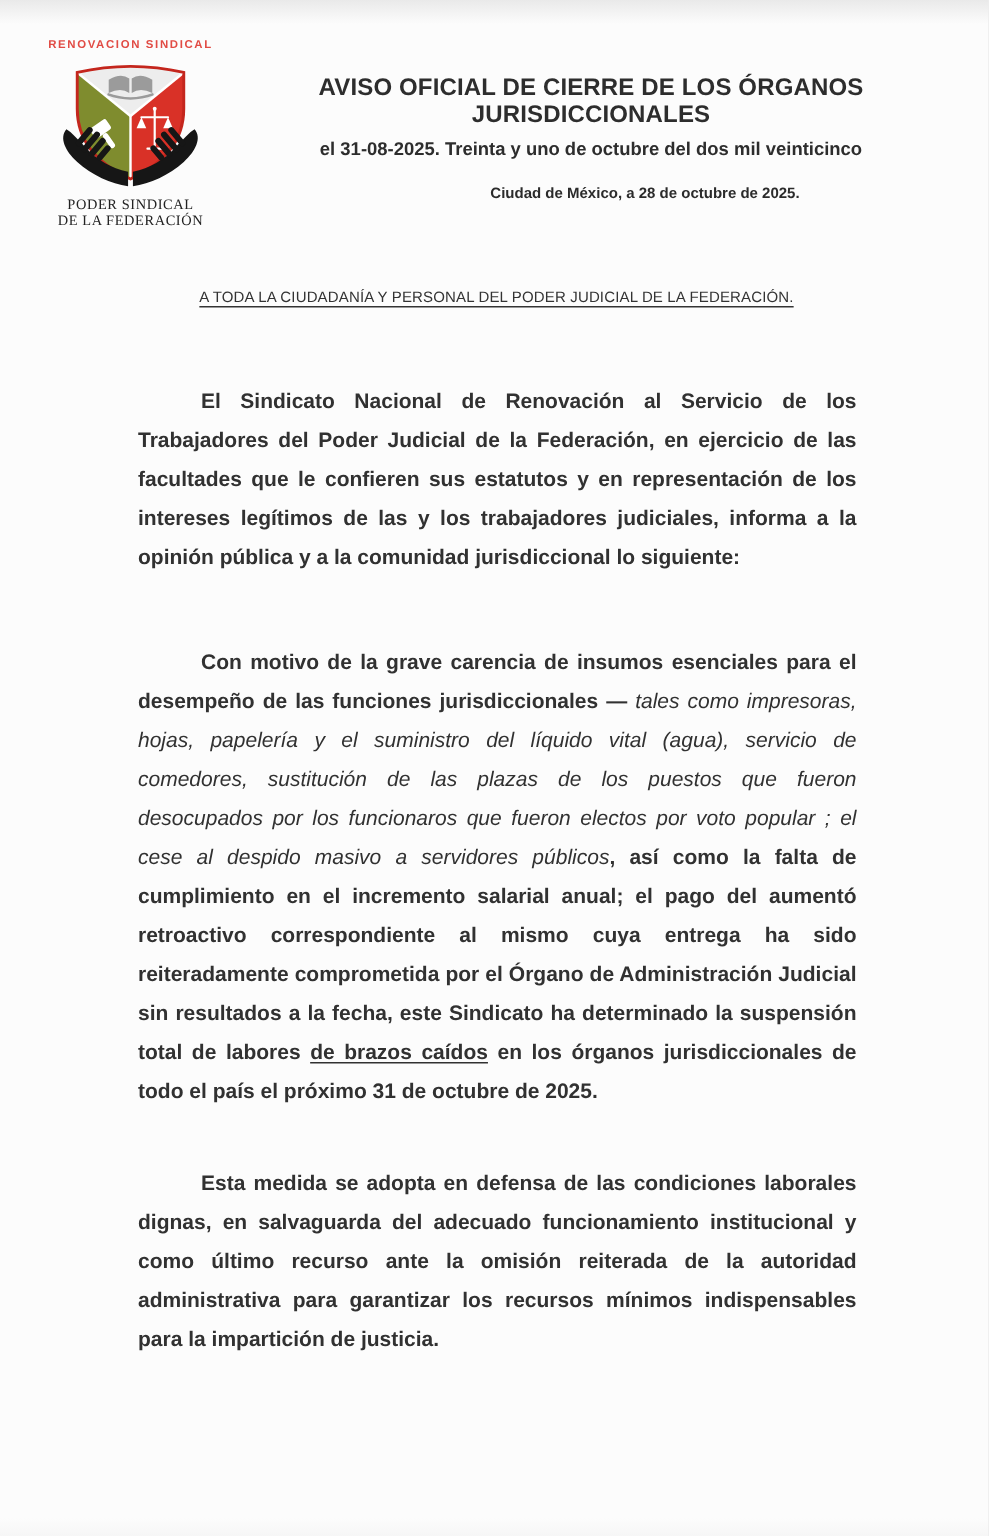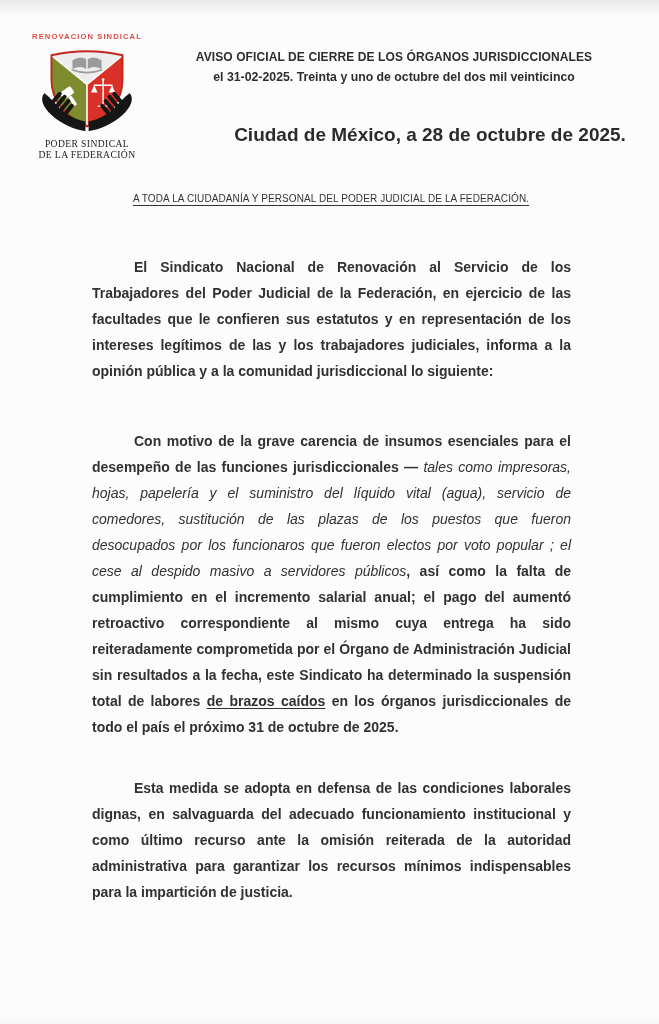--- a/index.html
+++ b/index.html
@@ -6,29 +6,29 @@
   .page{
     position:relative;width:659px;height:1024px;overflow:hidden;
     background:
       linear-gradient(180deg, rgba(190,190,190,.30), rgba(255,255,255,0) 16px),
       linear-gradient(0deg, rgba(205,205,205,.12), rgba(255,255,255,0) 12px),
       #fcfcfc;
     font-family:"Liberation Sans","DejaVu Sans",sans-serif;
     color:#313131;
   }
   
-  .logo{position:absolute;left:26px;top:32px;width:122px;text-align:center;}
+  .logo{position:absolute;left:26px;top:25px;width:122px;text-align:center;}
   .logo-top{font-size:7.6px;font-weight:bold;letter-spacing:1.1px;color:#e14b44;margin-bottom:3px;white-space:nowrap;}
   .emblem{display:block;margin:0 auto;width:98px;height:92px;}
   .logo-bottom{font-family:"Liberation Serif","DejaVu Serif",serif;font-size:9.6px;letter-spacing:.4px;color:#222;line-height:1.18;margin-top:2px;white-space:nowrap;}
   
   .header{position:absolute;left:150px;top:50px;width:488px;text-align:center;font-weight:bold;color:#2d2d2d;}
-  .h1{font-size:12px;letter-spacing:.1px;}
+  .h1{font-size:16px;letter-spacing:.1px;}
   .h2{font-size:12.3px;margin-top:6px;}
-  .dateline{position:absolute;left:215px;top:124px;width:430px;text-align:center;font-weight:bold;font-size:19px;color:#2b2b2b;}
+  .dateline{position:absolute;left:215px;top:124px;width:430px;text-align:center;font-weight:bold;font-size:10px;color:#2b2b2b;}
   
   .title{
     position:absolute;left:84px;top:183px;width:494px;text-align:center;
     font-size:10px;line-height:31px;letter-spacing:.1px;color:#333;
     text-decoration:underline;text-underline-offset:3px;
   }
   
   .body{
     position:absolute;left:92px;width:479px;margin:0;
     font-size:14px;line-height:26px;text-align:justify;text-indent:42px;color:#313131;
@@ -103,21 +103,21 @@
     </svg>
 
     <div class="logo-bottom">
       <div>PODER SINDICAL</div>
       <div>DE LA FEDERACIÓN</div>
     </div>
   </div>
 
   <div class="header">
     <div class="h1">AVISO OFICIAL DE CIERRE DE LOS ÓRGANOS JURISDICCIONALES</div>
-    <div class="h2">el 31-02-2025. Treinta y uno de octubre del dos mil veinticinco</div>
+    <div class="h2">el 31-08-2025. Treinta y uno de octubre del dos mil veinticinco</div>
   </div>
 
   <div class="dateline">Ciudad de México, a 28 de octubre de 2025.</div>
 
   <div class="title">A TODA LA CIUDADANÍA Y PERSONAL DEL PODER JUDICIAL DE LA FEDERACIÓN.</div>
 
   <p class="body p1"><span class="run-r">El </span><span class="run-b">Sindicato Nacional de Renovación al Servicio de los Trabajadores del Poder Judicial de la Federación</span><span class="run-r">, en ejercicio de las facultades que le confieren sus estatutos y en representación de los intereses legítimos de las y los trabajadores judiciales, informa a la opinión pública y a la comunidad jurisdiccional lo siguiente:</span></p>
   <p class="body p2"><span class="run-r">Con motivo de la grave carencia de insumos esenciales para el desempeño de las funciones jurisdiccionales — </span><span class="run-i">tales como impresoras, hojas, papelería y el suministro del líquido vital (agua), servicio de comedores, sustitución de las plazas de los puestos que fueron desocupados por los funcionaros que fueron electos por voto popular ; el cese al despido masivo a servidores públicos</span><span class="run-r">, así como la falta de cumplimiento en el incremento salarial anual; el pago del aumentó retroactivo correspondiente al mismo cuya entrega ha sido reiteradamente comprometida por el Órgano de Administración Judicial sin resultados a la fecha, este Sindicato ha determinado la </span><span class="run-b">suspensión total de labores </span><span class="run-bu">de brazos caídos</span><span class="run-b"> en los órganos jurisdiccionales de todo el país el próximo 31 de octubre de 2025</span><span class="run-r">.</span></p>
   <p class="body p3"><span class="run-r">Esta medida se adopta en defensa de las condiciones laborales dignas, en salvaguarda del adecuado funcionamiento institucional y como último recurso ante la omisión reiterada de la autoridad administrativa para garantizar los recursos mínimos indispensables para la impartición de justicia.</span></p>
 

